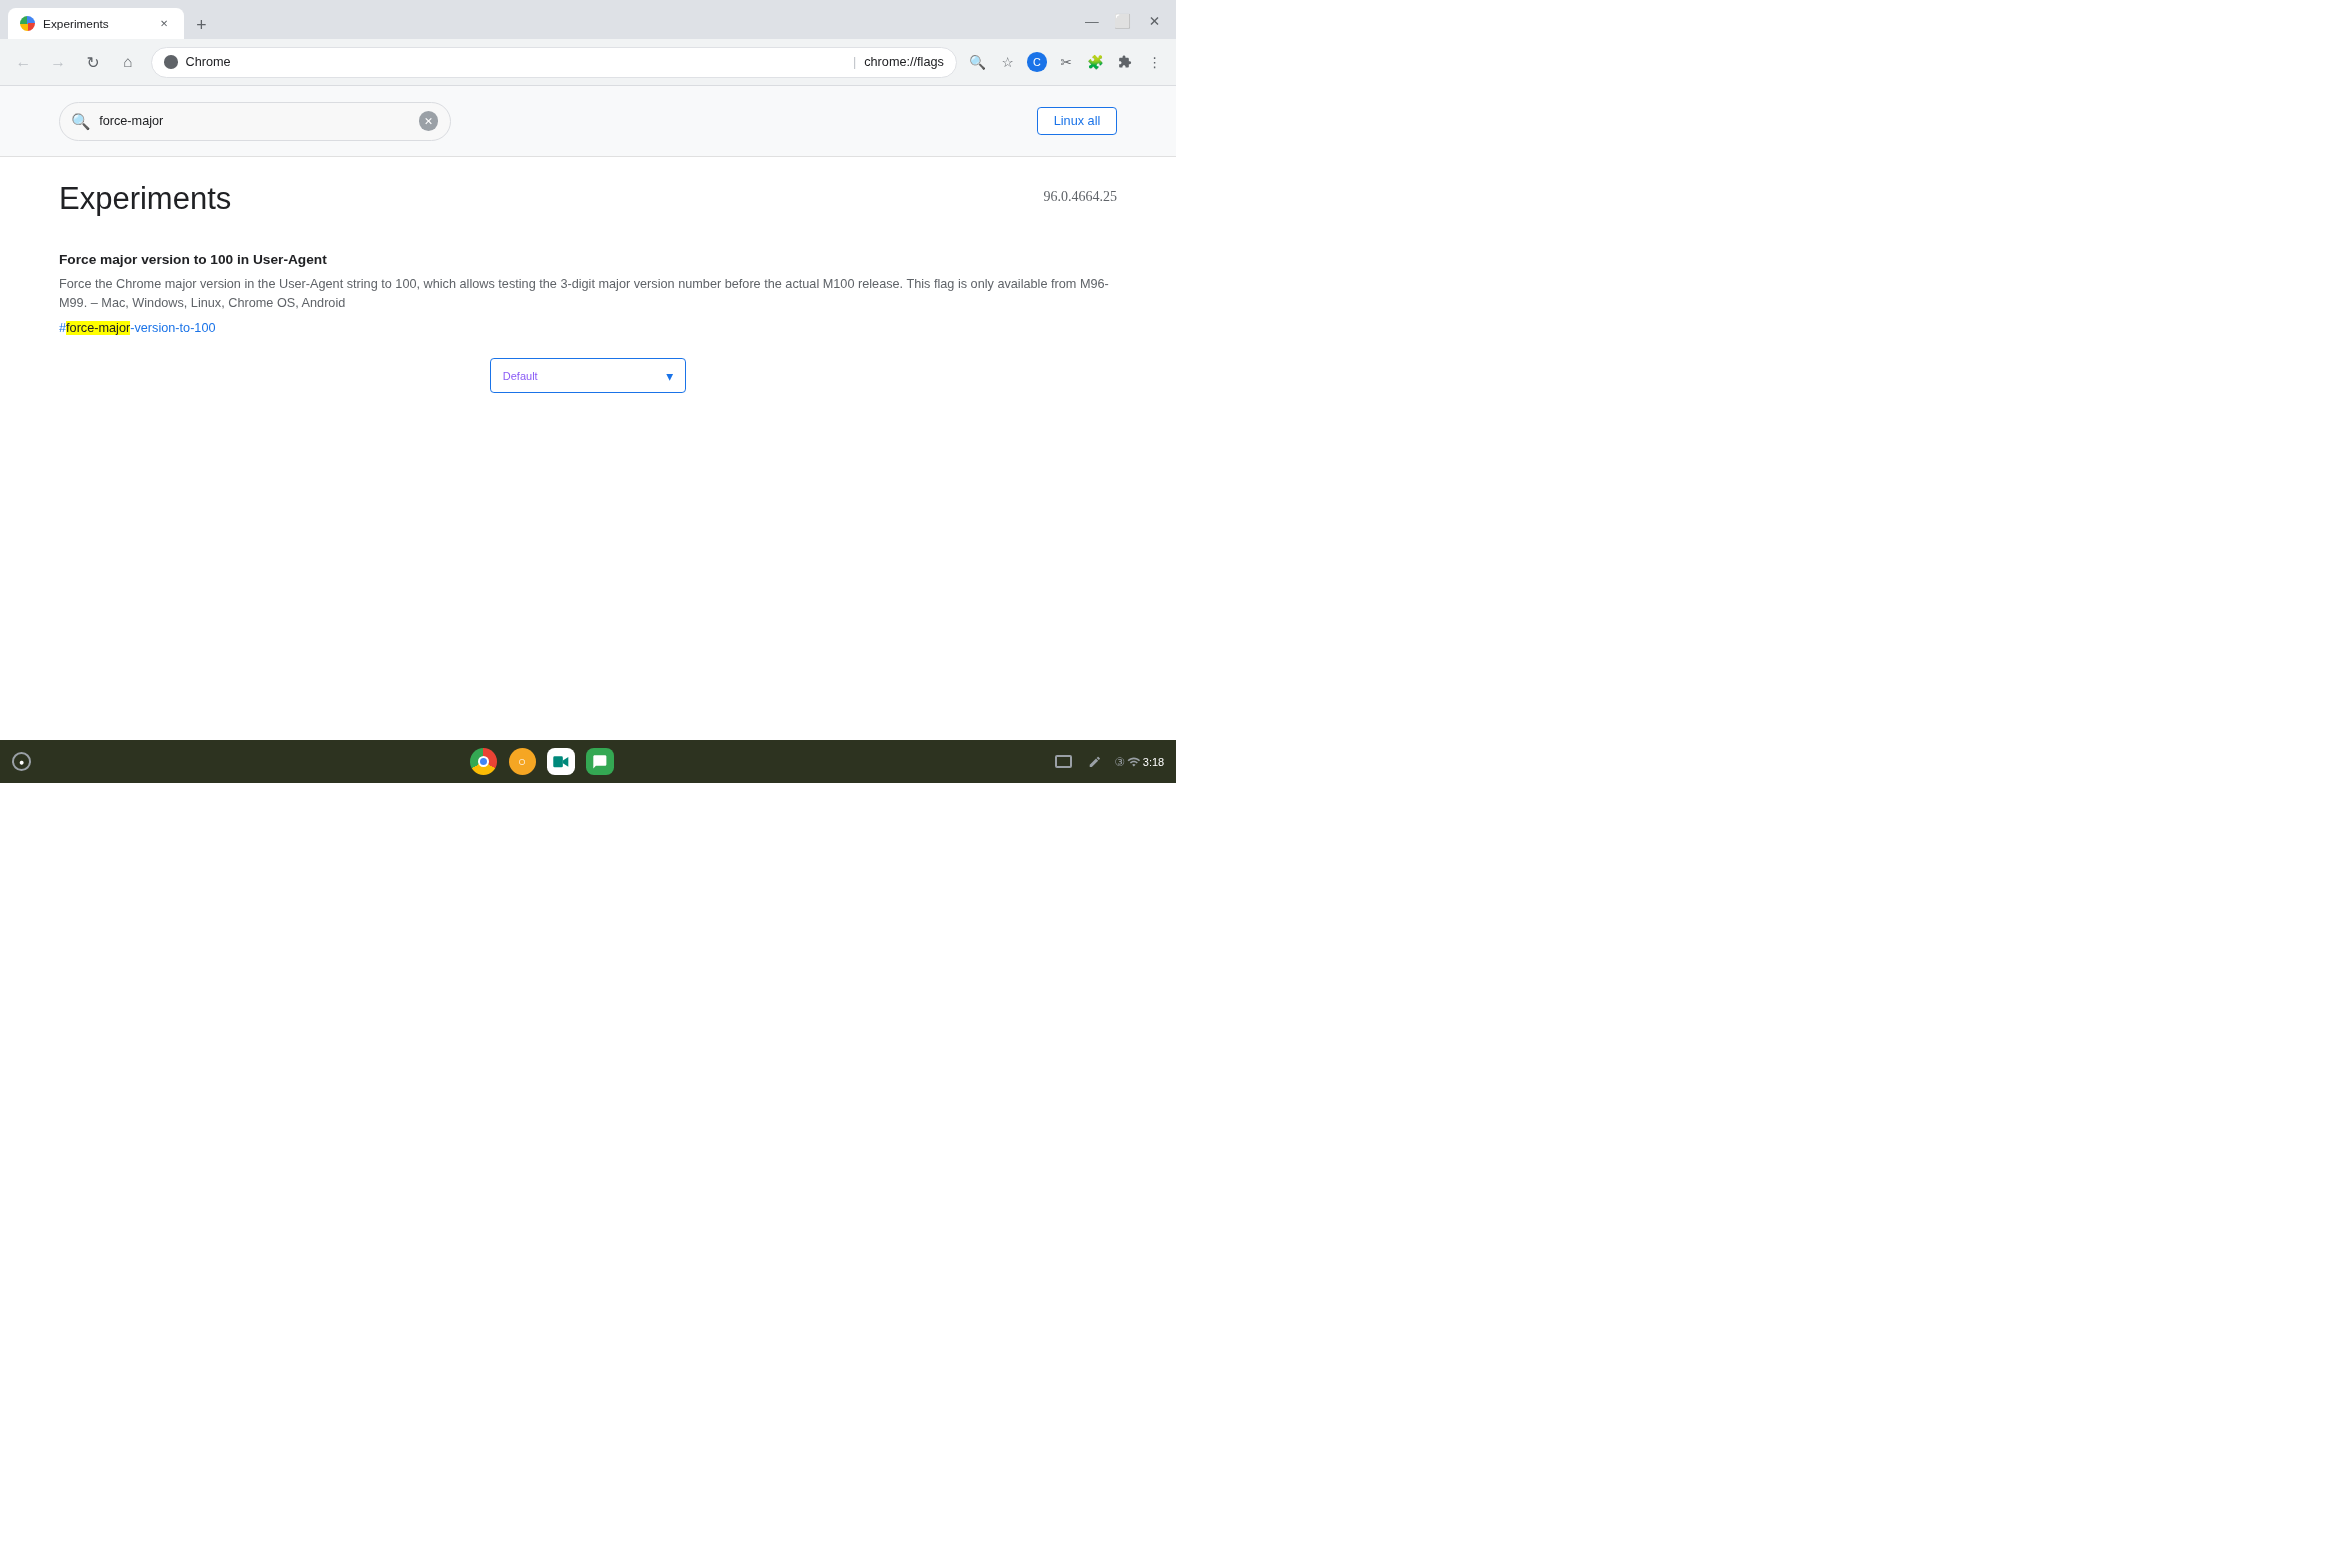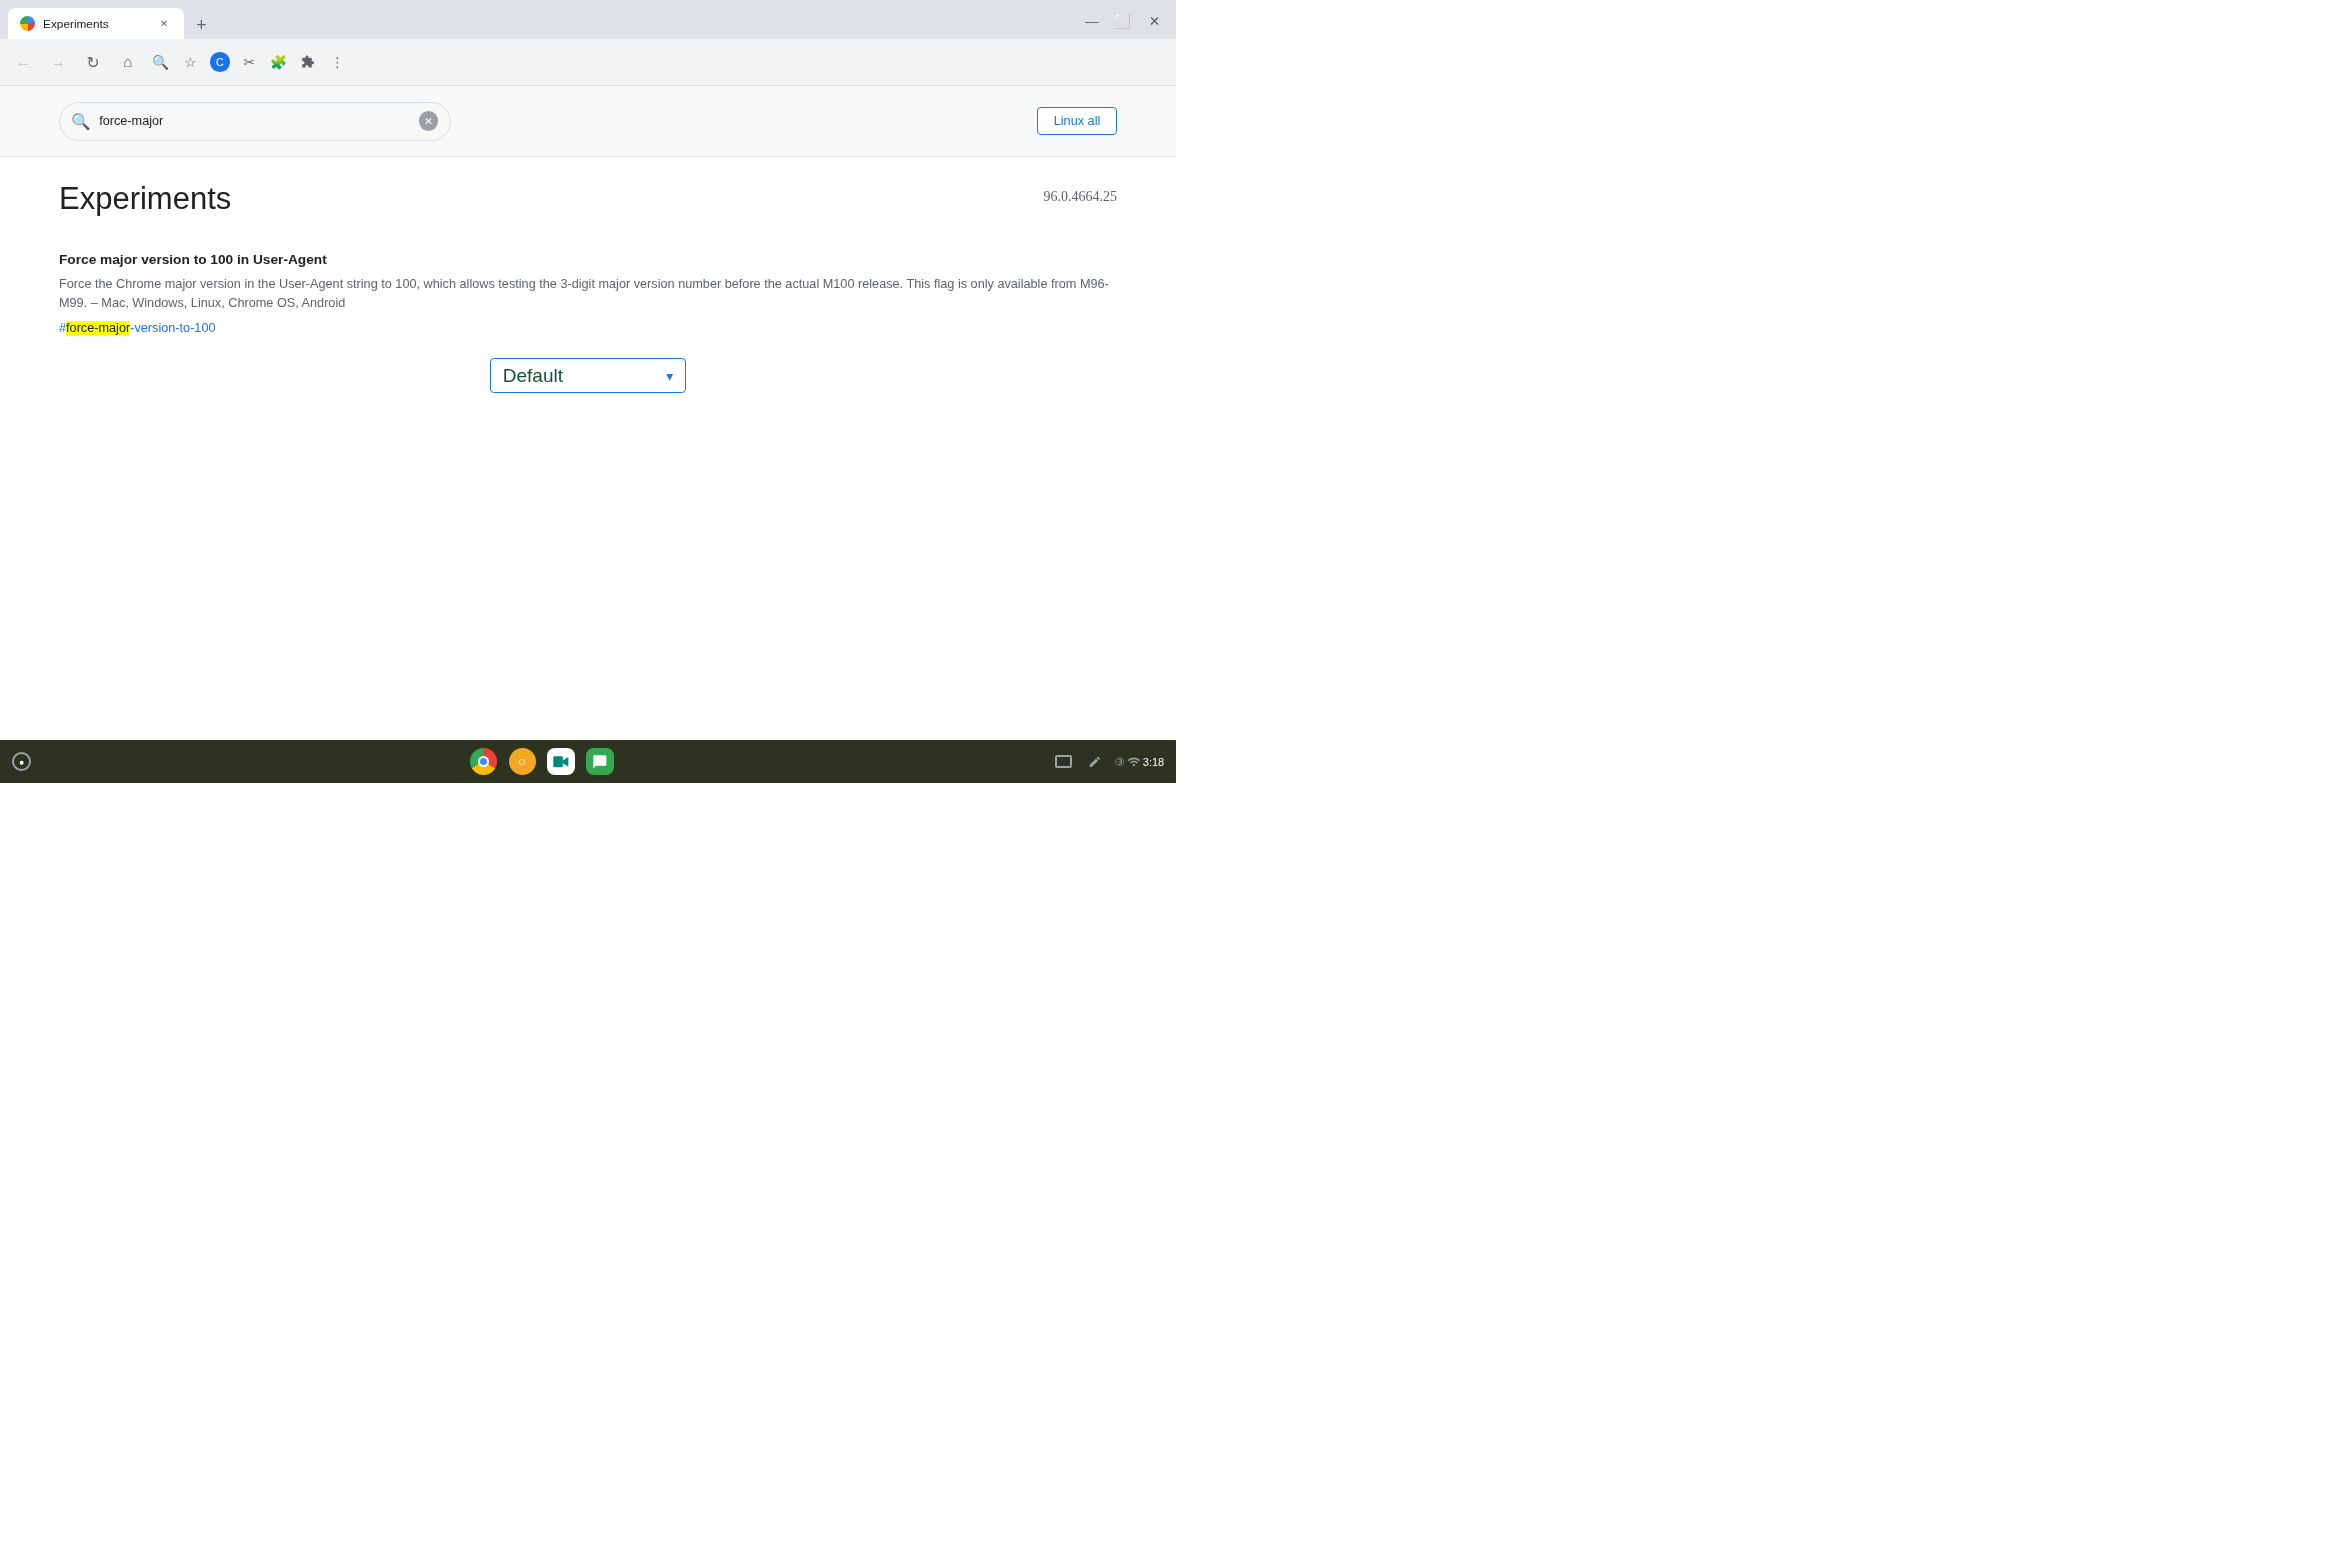--- a/index.html
+++ b/index.html
@@ -233,21 +233,21 @@
       border-radius: 3.9px;
       display: flex;
       align-items: center;
       justify-content: space-between;
       padding: 0 11.8px;
       cursor: pointer;
       background: white;
       flex-shrink: 0;
       align-self: center;
     }
-    .flag-dropdown-text { font-size: 19px; color: #14532d; }
+    .flag-dropdown-text { font-size: 11px; color: #8b5cf6; }
     .flag-dropdown-arrow { color: #1a73e8; font-size: 13.7px; }
 
     
     .taskbar {
       height: 43px;
       background: #2d3320;
       display: flex;
       align-items: center;
       padding: 0 11.8px;
     }
@@ -337,20 +337,26 @@
       <div class="title-bar-btn close">✕</div>
     </div>
   </div>
 
   <div class="toolbar">
     <div class="nav-btn disabled">←</div>
     <div class="nav-btn disabled">→</div>
     <div class="nav-btn">↻</div>
     <div class="nav-btn">⌂</div>
 
+    <div class="address-bar">
+      <div class="address-favicon"></div>
+      <span class="address-text">Chrome</span>
+      <span class="address-separator">|</span>
+      <span class="address-url">chrome://flags</span>
+    </div>
 
     <div class="toolbar-icons">
       <div class="toolbar-icon">🔍</div>
       <div class="toolbar-icon">☆</div>
       <div class="toolbar-icon">
         <div style="width:19.6px;height:19.6px;background:#1a73e8;border-radius:50%;display:flex;align-items:center;justify-content:center;color:white;font-size:10.8px;">C</div>
       </div>
       <div class="toolbar-icon">✂</div>
       <div class="toolbar-icon">🧩</div>
       <div class="toolbar-icon">

